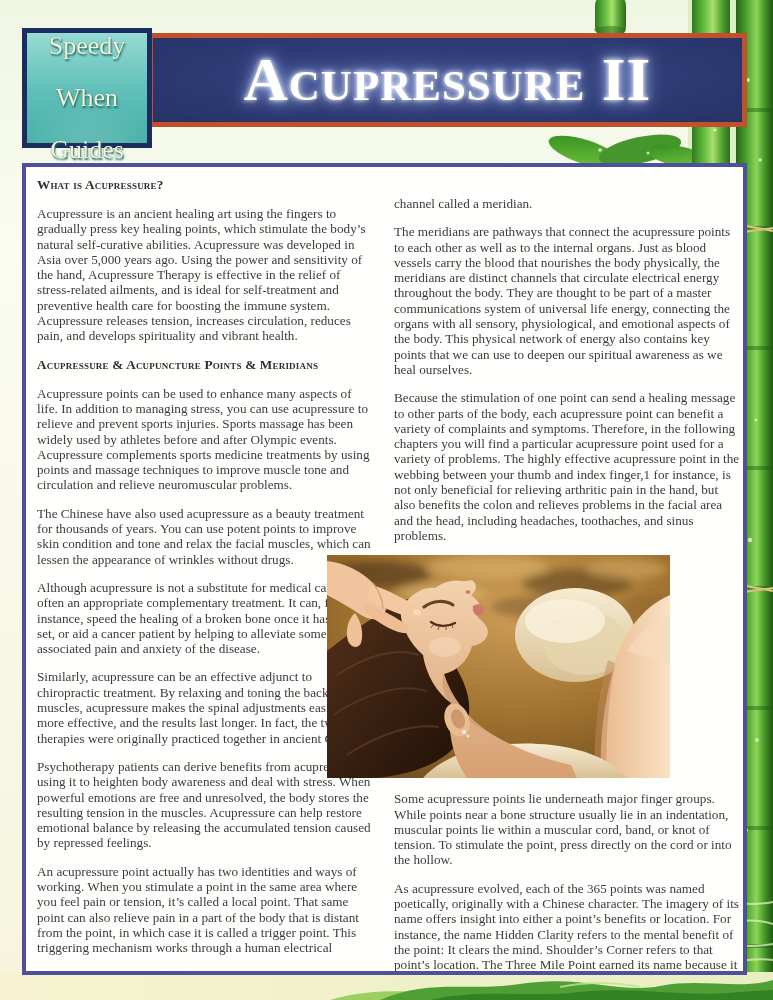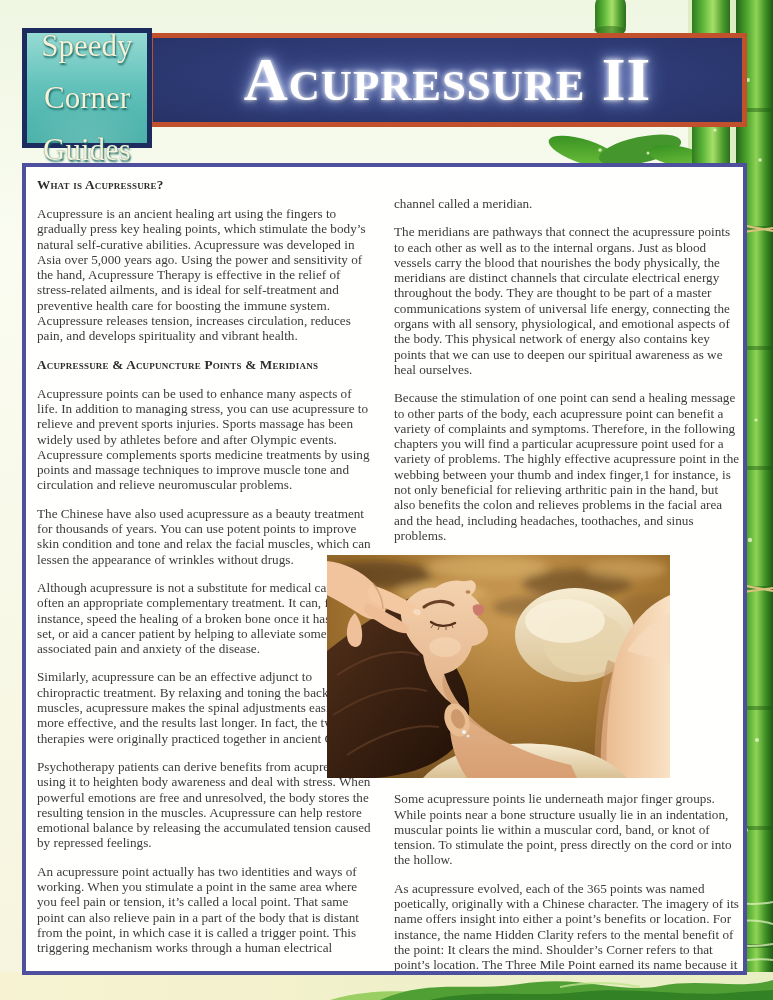--- a/index.html
+++ b/index.html
@@ -13,21 +13,21 @@
   
   .logo{
     position:absolute;left:22px;top:28px;width:130px;height:120px;
     box-sizing:border-box;border:5px solid #1d2c5f;z-index:3;
     background:
       radial-gradient(120px 90px at 50% 112%, rgba(255,255,255,0.22), rgba(255,255,255,0) 62%),
       linear-gradient(180deg,#96dbd4 0%,#63c2bb 48%,#44aea6 100%);
     display:flex;flex-direction:column;justify-content:center;text-align:center;
   }
   .logo-line{
-    font-size:31px;line-height:33px;color:#f6f1d7;
+    font-size:26px;line-height:33px;color:#f6f1d7;
     text-shadow:1px 2px 2px #1e6a64, 0 0 1px #2a7d77;
     margin-top:19px;
   }
   .banner{
     position:absolute;left:148px;top:33px;width:599px;height:94px;
     box-sizing:border-box;border:5px solid #c1502c;z-index:2;
     background:radial-gradient(ellipse at 50% 45%, #35427f 0%, #2b3870 70%, #273266 100%);
     display:flex;align-items:center;justify-content:center;
   }
   .banner-title{
@@ -177,21 +177,21 @@
     <rect x="0" y="972" width="773" height="28" fill="url(#swirlCream)"></rect>
     <path d="M330,1000 C385,984 430,996 470,991 L500,1000 Z" fill="#9ccf63"></path>
     <path d="M380,1000 C430,978 470,992 520,984 C580,974 620,994 660,986 C700,978 740,990 773,980 L773,1000 Z" fill="#4f9f35"></path>
     <path d="M430,1000 C480,988 530,998 580,992 C630,986 690,998 740,992 L773,990 L773,1000 Z" fill="#2f7d22" opacity=".9"></path>
     <path d="M560,987 q40,-8 80,0" stroke="#bfe48c" stroke-width="2" fill="none" opacity=".8"></path>
   </g>
 </svg>
 
 <div class="logo">
   <div class="logo-line">Speedy</div>
-  <div class="logo-line">Corner</div>
+  <div class="logo-line">When</div>
   <div class="logo-line">Guides</div>
 </div>
 
 <div class="banner">
   <span class="banner-title">Acupressure II</span>
 </div>
 
 <div class="content">
   <div class="col col-left">
       <div class="sec-heading">What is Acupressure?</div>

